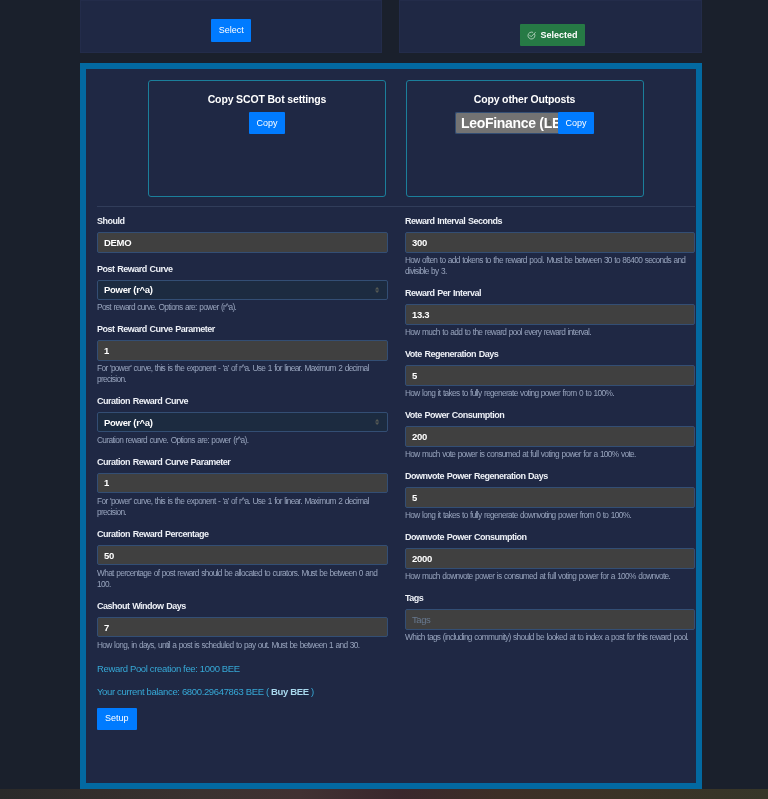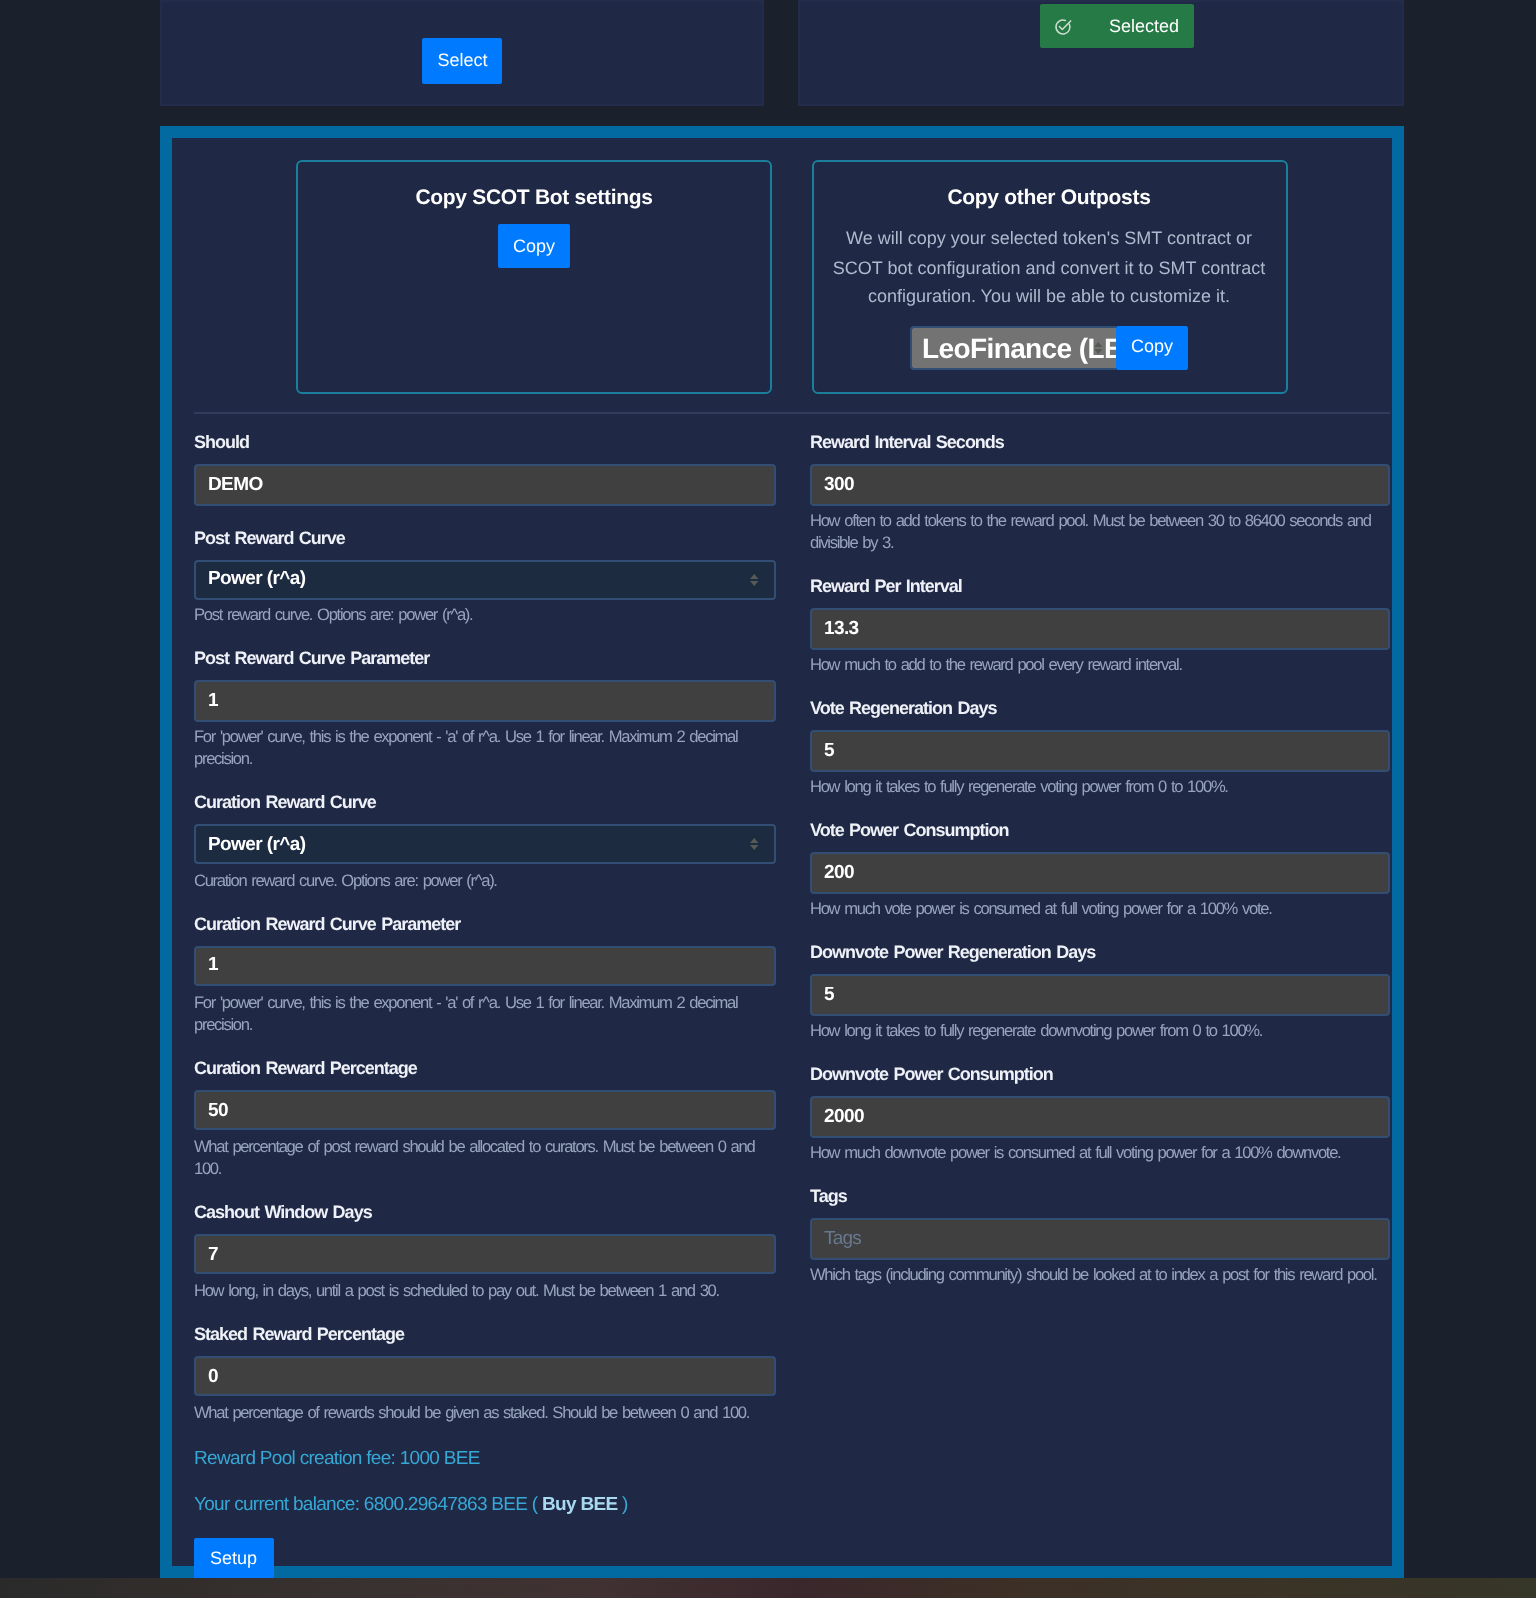--- a/index.html
+++ b/index.html
@@ -20,21 +20,21 @@
   .btn{
     display:inline-flex;align-items:center;justify-content:center;
     border:none;cursor:pointer;font-family:"Liberation Sans", sans-serif;
     color:#fff;font-size:9px;line-height:1;white-space:nowrap;
     border-radius:1px;
   }
   .btn-primary{background:#007bff;}
   .btn-success{background:#267a45;}
 
   .select-btn{position:absolute;left:130px;top:18.4px;width:40.4px;height:22.2px;}
-  .selected-btn{position:absolute;left:120.1px;top:1px;height:22.2px;padding:0 7.4px;gap:18px;}
+  .selected-btn{position:absolute;left:120.1px;top:23px;height:22.2px;padding:0 7.4px;gap:4px;font-weight:bold;}
   .selected-btn .ic{display:inline-flex;width:9px;height:9px;align-items:center;}
 
   
   .main-panel{position:absolute;left:80px;top:63px;width:622px;height:726px;background:#1f2844;box-sizing:border-box;border:6px solid #0369a1;}
 
   
   .copy-row{position:absolute;left:62px;top:10.5px;width:496px;height:117px;}
   .copy-card{position:absolute;top:0;height:117px;border:1px solid #1b7f9b;border-radius:3px;
              box-sizing:border-box;padding:0 9px;}
   .copy-card.c1{left:0;width:238px;}
@@ -122,21 +122,20 @@
 
     <div class="copy-row">
       <div class="copy-card c1">
         <div class="copy-title">Copy SCOT Bot settings</div>
         <div class="copy-actions">
           <button class="btn btn-primary copy-btn">Copy</button>
         </div>
       </div>
       <div class="copy-card c2">
         <div class="copy-title">Copy other Outposts</div>
-        <div class="copy-desc">We will copy your selected token's SMT contract or SCOT bot configuration and convert it to SMT contract configuration. You will be able to customize it.</div>
         <div class="copy-actions">
           <div class="sel-wrap">
             <select class="outpost-select">
               <option>LeoFinance (LEO)</option>
             </select>
             <span class="sel-arrow">
                 <span>
                   <svg width="4.2" height="6" viewBox="0 0 4.2 6">
                     <path d="M2.1 0 L4.2 2.5 L0 2.5 Z" fill="#565a54"></path>
                     <path d="M2.1 6 L0 3.5 L4.2 3.5 Z" fill="#565a54"></path>
@@ -188,24 +187,20 @@
             <input class="f-input" type="text" value="1" style="">
             <div class="f-help">For 'power' curve, this is the exponent - 'a' of r^a. Use 1 for linear. Maximum 2 decimal precision.</div>
           </div><div class="fgroup">
             <label class="f-label">Curation Reward Percentage</label>
             <input class="f-input" type="text" value="50" style="">
             <div class="f-help">What percentage of post reward should be allocated to curators. Must be between 0 and 100.</div>
           </div><div class="fgroup">
             <label class="f-label">Cashout Window Days</label>
             <input class="f-input" type="text" value="7" style="">
             <div class="f-help">How long, in days, until a post is scheduled to pay out. Must be between 1 and 30.</div>
-          </div><div class="fgroup">
-            <label class="f-label">Staked Reward Percentage</label>
-            <input class="f-input" type="text" value="0" style="">
-            <div class="f-help">What percentage of rewards should be given as staked. Should be between 0 and 100.</div>
           </div><div class="fee">Reward Pool creation fee: 1000 BEE</div><div class="bal"><span>Your current balance: 6800.29647863 BEE ( </span><b>Buy BEE</b><span> )</span></div><button class="btn btn-primary setup-btn">Setup</button></div>
       <div class="col right">
           <div class="fgroup">
             <label class="f-label">Reward Interval Seconds</label>
             <input class="f-input" type="text" value="300" style="">
             <div class="f-help">How often to add tokens to the reward pool. Must be between 30 to 86400 seconds and divisible by 3.</div>
           </div>
           <div class="fgroup">
             <label class="f-label">Reward Per Interval</label>
             <input class="f-input" type="text" value="13.3" style="">

